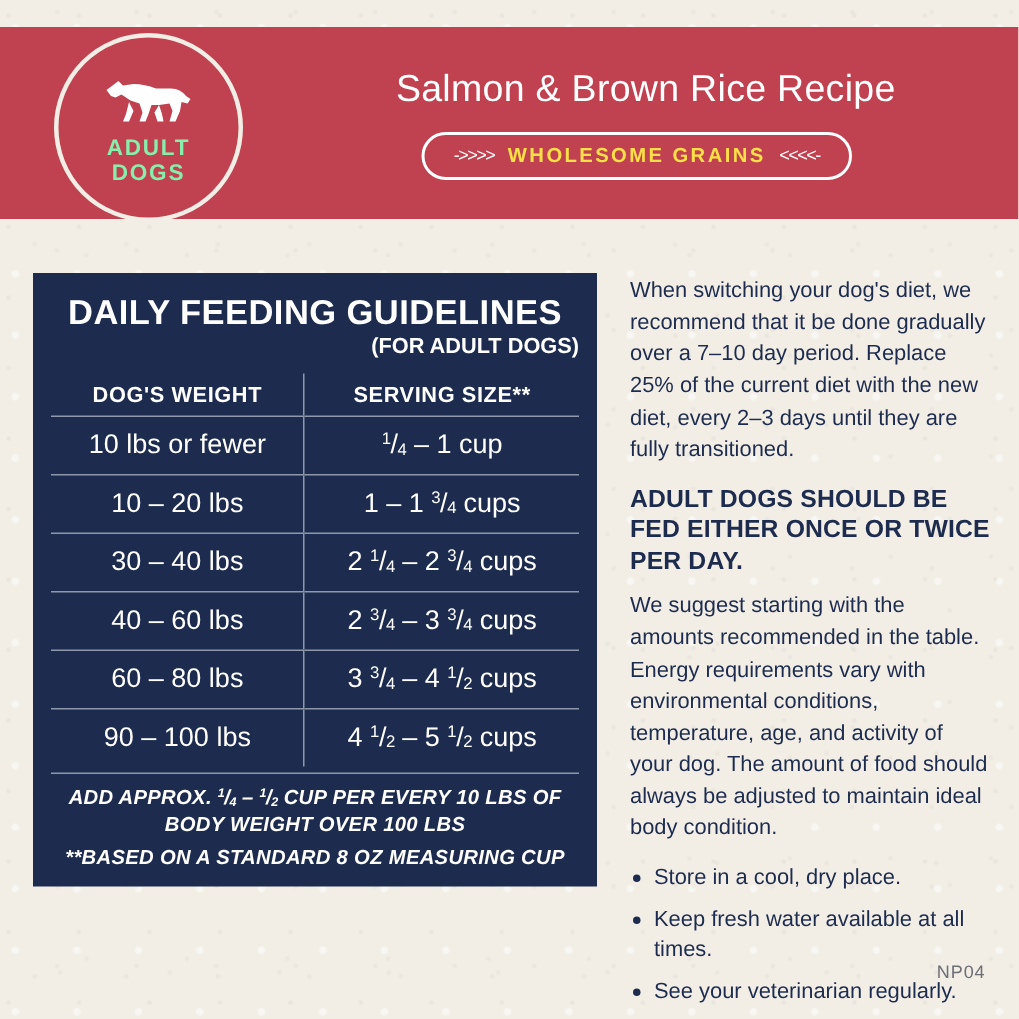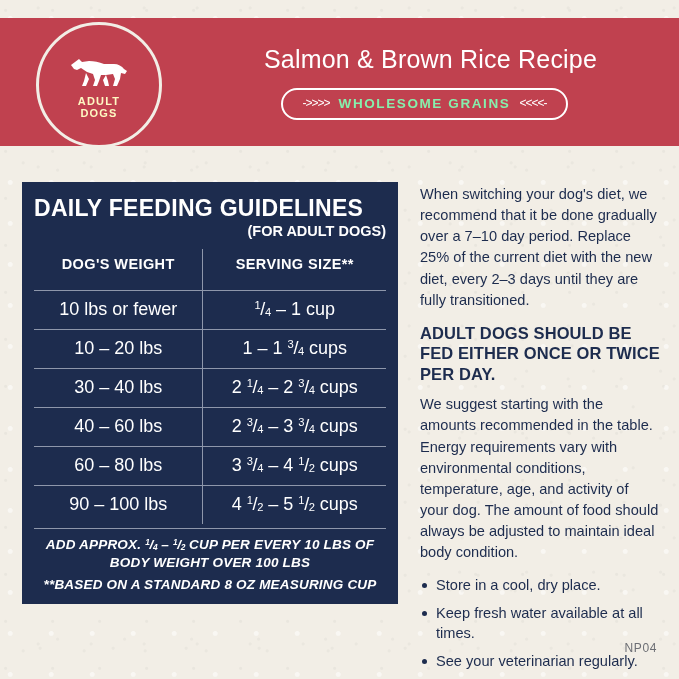--- a/index.html
+++ b/index.html
@@ -67,21 +67,21 @@
   }
   .grain-badge {
     border: 2px solid #ffffff;
     border-radius: 22px;
     padding: 6px 20px 7px 20px;
     display: flex;
     align-items: center;
     gap: 9px;
   }
   .grain-badge .txt {
-    color: #86efac;
+    color: #fde047;
     font-size: 13.5px;
     font-weight: bold;
     letter-spacing: 1.6px;
   }
   .wheat {
     color: #ffffff;
     font-size: 12px;
     letter-spacing: -1px;
     line-height: 1;
   }
@@ -100,40 +100,41 @@
     display: flex;
     flex-direction: column;
     align-items: center;
     justify-content: center;
   }
   .badge .dog {
     margin-top: 2px;
     margin-bottom: 4px;
   }
   .badge-line {
-    color: #fef9c3;
-    font-size: 11px;
+    color: #86efac;
+    font-size: 15px;
     font-weight: bold;
     letter-spacing: 1.2px;
     line-height: 1.12;
     text-align: right;
   }
 
   
   .panel {
     position: absolute;
     left: 22px;
     top: 182px;
     width: 376px;
     background: #1d2c4e;
     color: #ffffff;
     box-sizing: border-box;
     padding: 14px 12px 10px 12px;
   }
   .panel-title {
+    text-align: center;
     font-size: 23px;
     font-weight: bold;
     letter-spacing: 0.3px;
     line-height: 1.1;
   }
   .panel-sub {
     text-align: right;
     font-size: 14.5px;
     font-weight: bold;
     margin-top: 2px;
@@ -141,21 +142,21 @@
   }
   table.feed {
     width: 100%;
     border-collapse: collapse;
     table-layout: fixed;
   }
   table.feed th {
     font-size: 14.5px;
     font-weight: bold;
     letter-spacing: 0.4px;
-    padding: 7px 0 18px 0;
+    padding: 7px 0 5px 0;
     border-bottom: 1px solid #8e97ab;
     text-align: center;
   }
   table.feed th.c1, table.feed td.c1 { width: 48%; }
   table.feed th.c2, table.feed td.c2 {
     width: 52%;
     border-left: 1px solid #8e97ab;
   }
   table.feed td {
     font-size: 18px;

